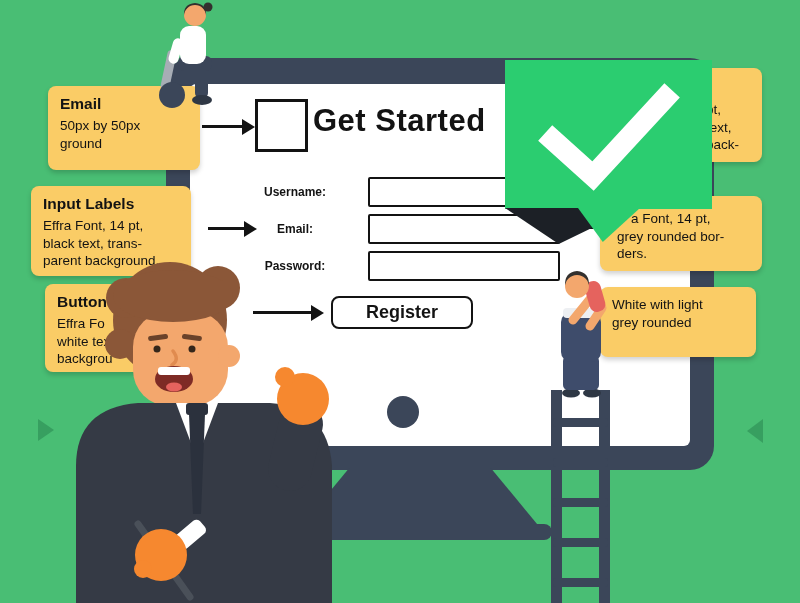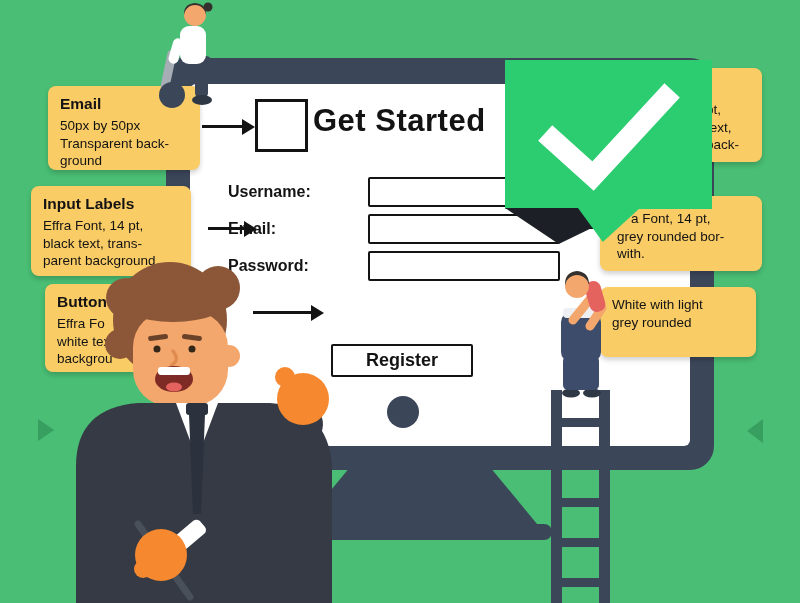--- a/index.html
+++ b/index.html
@@ -17,24 +17,24 @@
   .monitor-body{left:166px;top:58px;width:548px;height:412px;background:#3B4659;border-radius:24px;z-index:2;}
   .monitor-screen{left:190px;top:84px;width:500px;height:362px;background:#fff;border-radius:6px;z-index:2;}
   .monitor-dot{left:387px;top:396px;width:32px;height:32px;border-radius:50%;background:#3B4659;z-index:3;}
   .monitor-stand{left:298px;top:468px;width:244px;height:62px;background:#3B4659;
                  clip-path:polygon(21% 0,79% 0,100% 100%,0 100%);z-index:2;}
   .monitor-base{left:288px;top:524px;width:264px;height:16px;background:#3B4659;border-radius:8px;z-index:2;}
 
   
   .logo-box{left:255px;top:99px;width:47px;height:47px;border:3px solid #131313;background:#fff;z-index:3;}
   .heading{left:313px;top:103px;font-size:31px;font-weight:bold;letter-spacing:.5px;z-index:3;white-space:nowrap;}
-  .flabel{left:228px;width:134px;height:30px;text-align:left;font-size:16px;font-weight:bold;line-height:30px;z-index:3;}
+  .flabel{left:228px;width:134px;height:30px;text-align:center;font-size:12px;font-weight:bold;line-height:30px;z-index:3;}
   .input-box{left:368px;width:188px;height:26px;background:#fff;border:2px solid #131313;border-radius:2px;z-index:3;}
   .register-btn{left:331px;top:296px;width:138px;height:29px;border:2px solid #131313;background:#fff;
-                border-radius:2px;font-size:18px;font-weight:bold;text-align:center;line-height:29px;z-index:3;margin-top:48px;}
+                border-radius:8px;font-size:18px;font-weight:bold;text-align:center;line-height:29px;z-index:3;}
 
   
   .arrow{z-index:4;}
   .aline{position:absolute;height:3px;background:#131313;}
   .ahead-r{position:absolute;width:0;height:0;border-top:8px solid transparent;border-bottom:8px solid transparent;border-left:13px solid #131313;}
   .ahead-l{position:absolute;width:0;height:0;border-top:8px solid transparent;border-bottom:8px solid transparent;border-right:13px solid #131313;}
 
   
   .note{background:#FACC66;border-radius:8px;box-shadow:0 3px 5px rgba(0,0,0,.18);
         padding:9px 12px;box-sizing:border-box;z-index:5;}
@@ -91,21 +91,20 @@
     <div class="ahead-r" style="left:58px;top:0"></div>
   </div>
   <div class="abs arrow" style="left:560px;top:220px;width:50px;height:16px">
     <div class="ahead-l" style="left:0;top:0"></div>
     <div class="aline" style="left:11px;top:6px;width:38px"></div>
   </div>
 
   <div class="abs note" style="left:48px;top:86px;width:152px;height:84px">
     <div class="title">Email</div>
     <div class="ln">50px by 50px</div>
-    <div class="ln">Transparent back-</div>
     <div class="ln">ground</div>
   </div>
 
   <div class="abs note" style="left:31px;top:186px;width:160px;height:90px">
     <div class="title">Input Labels</div>
     <div class="ln">Effra Font, 14 pt,</div>
     <div class="ln">black text, trans-</div>
     <div class="ln">parent background.</div>
   </div>
 
@@ -120,21 +119,21 @@
     <div style="position:absolute;left:86px;top:33px">
       <div class="ln">pt,</div>
       <div class="ln">text,</div>
       <div class="ln">back-</div>
     </div>
   </div>
 
   <div class="abs note" style="left:600px;top:196px;width:162px;height:75px;padding:14px 0 9px 17px">
     <div class="ln indent1">a Font, 14 pt,</div>
     <div class="ln">grey rounded bor-</div>
-    <div class="ln">with.</div>
+    <div class="ln">ders.</div>
   </div>
 
   <div class="abs note" style="left:600px;top:287px;width:156px;height:70px">
     <div class="ln">White with light</div>
     <div class="ln">grey rounded</div>
   </div>
 
   <div class="abs check-square">
     <svg width="207" height="149" viewBox="0 0 207 149">
       <path d="M48 80 L88 116 L160 38" stroke="#FFFFFF" stroke-width="21" fill="none" stroke-linecap="square"></path>

